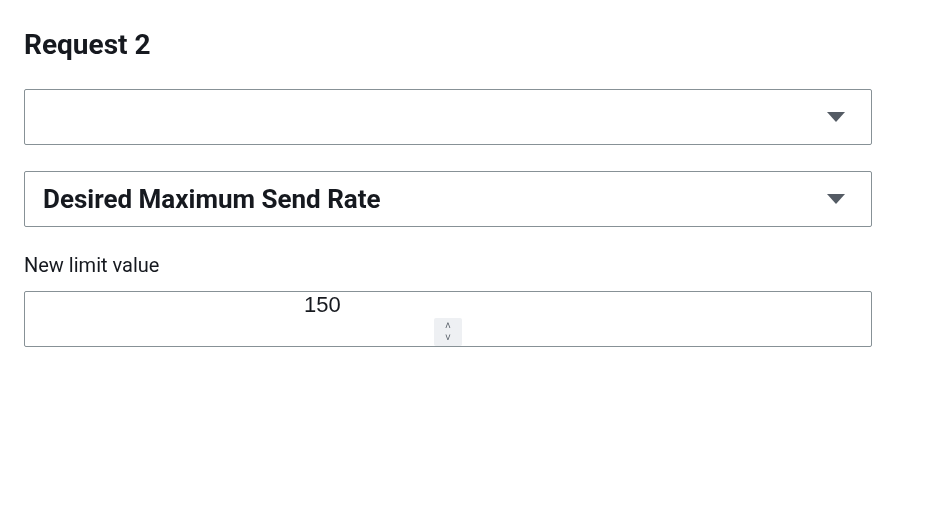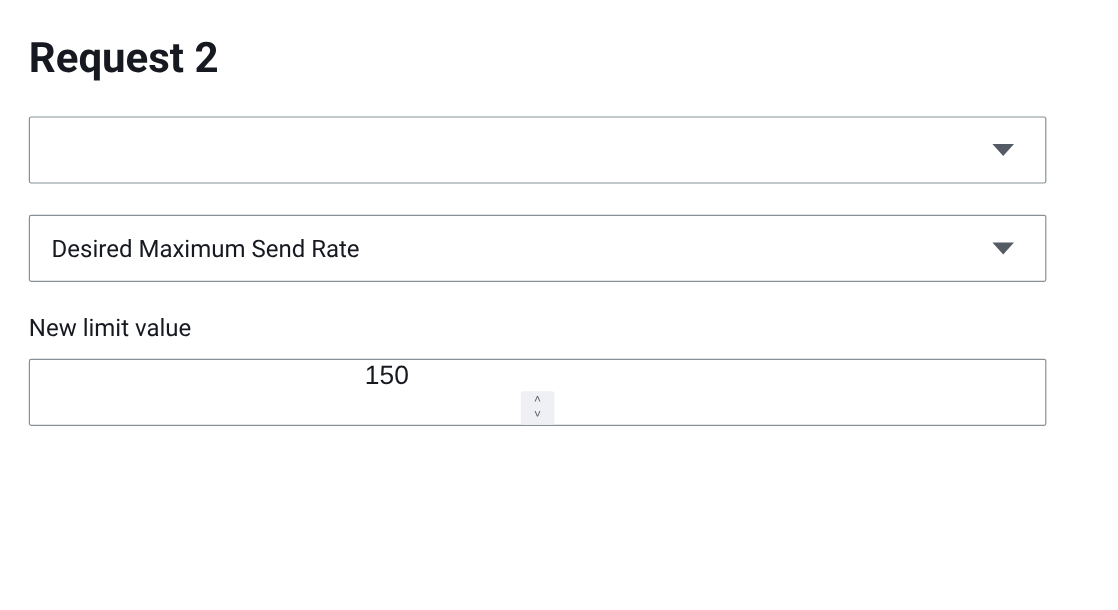--- a/index.html
+++ b/index.html
@@ -4,21 +4,21 @@
   <style>
     * { box-sizing: border-box; margin: 0; padding: 0; }
     body {
       font-family: -apple-system, BlinkMacSystemFont, "Segoe UI", Roboto, Helvetica, Arial, sans-serif;
       background: #ffffff;
       padding: 28px 24px;
       width: 932px;
       height: 508px;
     }
     .title {
-      font-size: 35px;
+      font-size: 28px;
       font-weight: 700;
       color: #16191f;
       margin-bottom: 28px;
     }
     .field {
       margin-bottom: 26px;
     }
     .label {
       font-size: 20px;
       color: #16191f;
@@ -31,23 +31,24 @@
       height: 56px;
       border: 1px solid #879196;
       border-radius: 2px;
       background: #ffffff;
       display: flex;
       align-items: center;
       padding: 0 18px;
       cursor: pointer;
     }
     .select-value {
-      font-size: 20px;
+      font-size: 26px;
       color: #16191f;
       flex: 1;
+      font-weight: bold;
     }
     .caret {
       width: 0;
       height: 0;
       border-left: 9px solid transparent;
       border-right: 9px solid transparent;
       border-top: 10px solid #545b64;
       margin-right: 8px;
     }
     .number-wrap {

